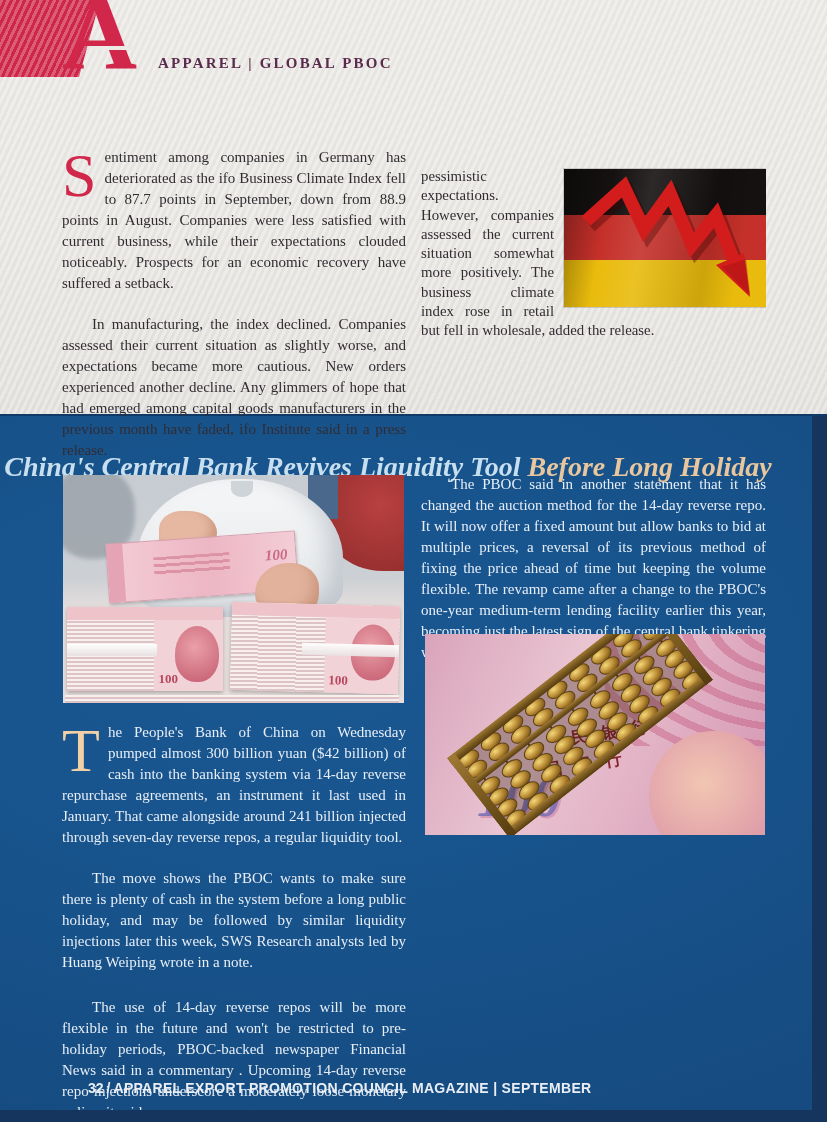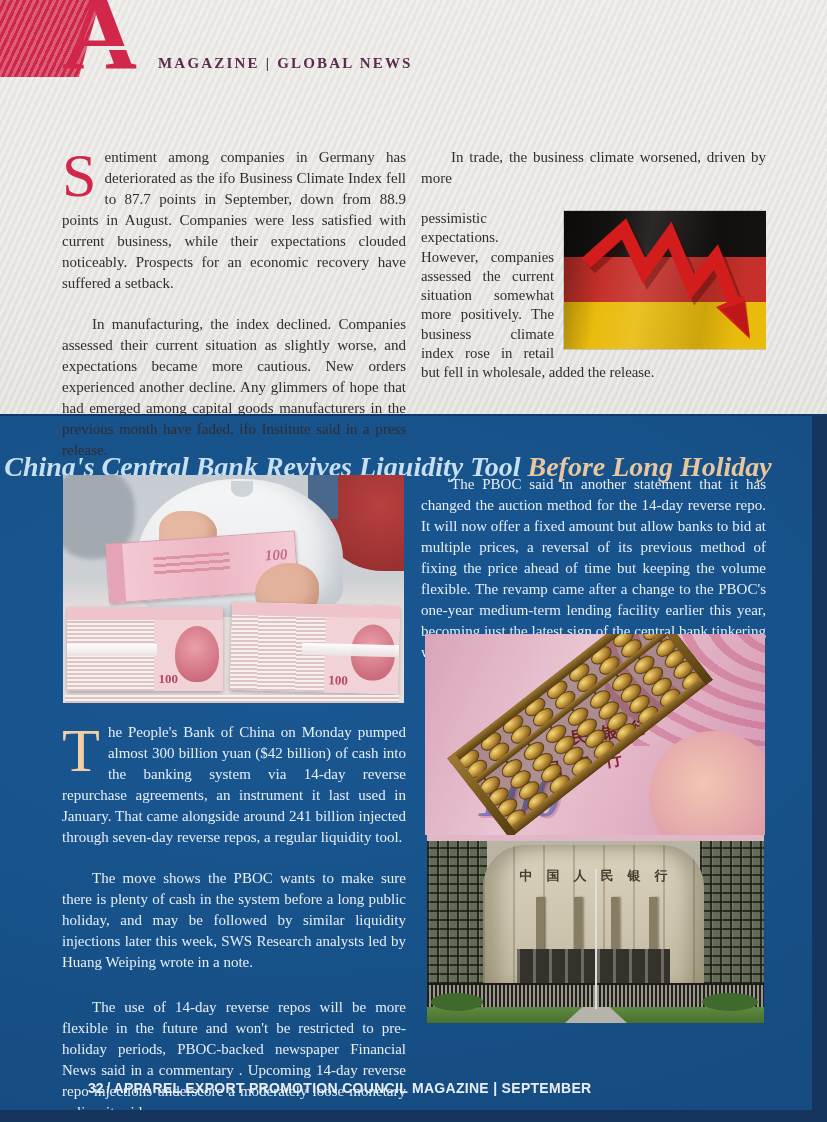--- a/index.html
+++ b/index.html
@@ -152,30 +152,29 @@
 </head>
 <body>
 
 <div class="page">
 
   <section class="top-section">
 
     <div class="logo-block"></div>
     <div class="logo-letter">A</div>
     <div class="logo-slit"></div>
-    <div class="kicker">MAGAZINE | GLOBAL NEWS</div>
+    <div class="kicker">APPAREL | GLOBAL PBOC</div>
 
 
     <div class="colL body-copy">
       <p><span class="dropcap">S</span><span>entiment among companies in Germany has deteriorated as the ifo Business Climate Index fell to 87.7 points in September, down from 88.9 points in August. Companies were less satisfied with current business, while their expectations clouded noticeably. Prospects for an economic recovery have suffered a setback.</span></p>
       <p class="ind">In manufacturing, the index declined. Companies assessed their current situation as slightly worse, and expectations became more cautious. New orders experienced another decline. Any glimmers of hope that had emerged among capital goods manufacturers in the previous month have faded, ifo Institute said in a press release.</p>
     </div>
 
     <div class="colR body-copy">
-      <p class="ind" style="margin-bottom:6px;">In trade, the business climate worsened, driven by more</p>
       <div class="wrapblock">
         <div class="flag-img">
           <div class="s-black"></div>
           <div class="s-red"></div>
           <div class="s-gold"></div>
           <div class="fold"></div>
           <svg viewBox="0 0 202 138">
             <path d="M22 52 L60 18 L80 60 L106 24 L128 76 L152 46 L170 92" fill="none" stroke="rgba(60,0,0,.35)" stroke-width="14" transform="translate(4,5)"></path>
             <path d="M22 52 L60 18 L80 60 L106 24 L128 76 L152 46 L170 92" fill="none" stroke="#d31d1d" stroke-width="13"></path>
             <polygon points="152,96 180,84 186,128" fill="#d31d1d"></polygon>
@@ -217,21 +216,21 @@
         <div class="face">
           <div class="m-mao"></div>
           <span class="m-100">100</span>
         </div>
         <div class="m-strap" style="left:auto;right:0;"></div>
       </div>
       <div class="m-row2 stack-tex"></div>
     </div>
 
     <div class="colCL blue-copy">
-      <p><span class="dropcap peach">T</span><span>he People's Bank of China on Monday pumped almost 300 billion yuan ($42 billion) of cash into the banking system via 14-day reverse repurchase agreements, an instrument it last used in January. That came alongside around 241 billion injected through seven-day reverse repos, a regular liquidity tool.</span></p>
+      <p><span class="dropcap peach">T</span><span>he People's Bank of China on Wednesday pumped almost 300 billion yuan ($42 billion) of cash into the banking system via 14-day reverse repurchase agreements, an instrument it last used in January. That came alongside around 241 billion injected through seven-day reverse repos, a regular liquidity tool.</span></p>
       <p class="ind" style="margin-top:8px;">The move shows the PBOC wants to make sure there is plenty of cash in the system before a long public holiday, and may be followed by similar liquidity injections later this week, SWS Research analysts led by Huang Weiping wrote in a note.</p>
       <p class="ind" style="margin-top:24px;">The use of 14-day reverse repos will be more flexible in the future and won't be restricted to pre-holiday periods, PBOC-backed newspaper Financial News said in a commentary . Upcoming 14-day reverse repo injections underscore a moderately loose monetary policy, it said.</p>
     </div>
 
     <div class="colCR blue-copy">
       <p class="ind">The PBOC said in another statement  that it has changed the auction method for the 14-day reverse repo. It will now offer a fixed amount but allow banks to bid at multiple prices, a reversal of its previous method of fixing the price ahead of time but keeping the volume flexible. The revamp came after a change to the PBOC's one-year medium-term lending facility earlier this year, becoming just the latest sign of the central bank tinkering with its monetary policy toolkit.</p>
     </div>
 
     <div class="abacus-img">
       <div class="ab-wave"></div>
@@ -285,44 +284,20 @@
           </g>
           <rect x="0" y="33" width="258" height="6" fill="url(#wood)"></rect>
           <rect x="0" y="0" width="258" height="9" fill="url(#wood)"></rect>
           <rect x="0" y="93" width="258" height="9" fill="url(#wood)"></rect>
           <rect x="0" y="0" width="9" height="102" fill="url(#wood)"></rect>
           <rect x="249" y="0" width="9" height="102" fill="url(#wood)"></rect>
         </svg>
       </div>
     </div>
 
-    <div class="pboc-img">
-      <div class="pb-sliver"></div>
-      <div class="pb-towerL">
-          <div class="pb-grid"></div>
-        </div>
-      <div class="pb-towerR">
-          <div class="pb-grid"></div>
-        </div>
-      <div class="pb-drum">
-        <div class="stripes"></div>
-        <div class="pb-sign">中国人民银行</div>
-        <div class="pb-pil" style="left:24%;"></div>
-        <div class="pb-pil" style="left:41%;"></div>
-        <div class="pb-pil" style="left:58%;"></div>
-        <div class="pb-pil" style="left:75%;"></div>
-        <div class="pb-entr"></div>
-      </div>
-      <div class="pb-fence"></div>
-      <div class="pb-lawn"></div>
-      <div class="pb-bushL"></div>
-      <div class="pb-bushR"></div>
-      <div class="pb-path"></div>
-      <div class="pb-pole"></div>
-    </div>
 
     <div class="footer"><span class="pnum">32</span><span class="sep">/</span><span class="ftext">APPAREL EXPORT PROMOTION COUNCIL MAGAZINE | SEPTEMBER</span></div>
 
     <div class="edge-right"></div>
     <div class="edge-bottom"></div>
   </section>
 
 </div>
 
 </body></html>

